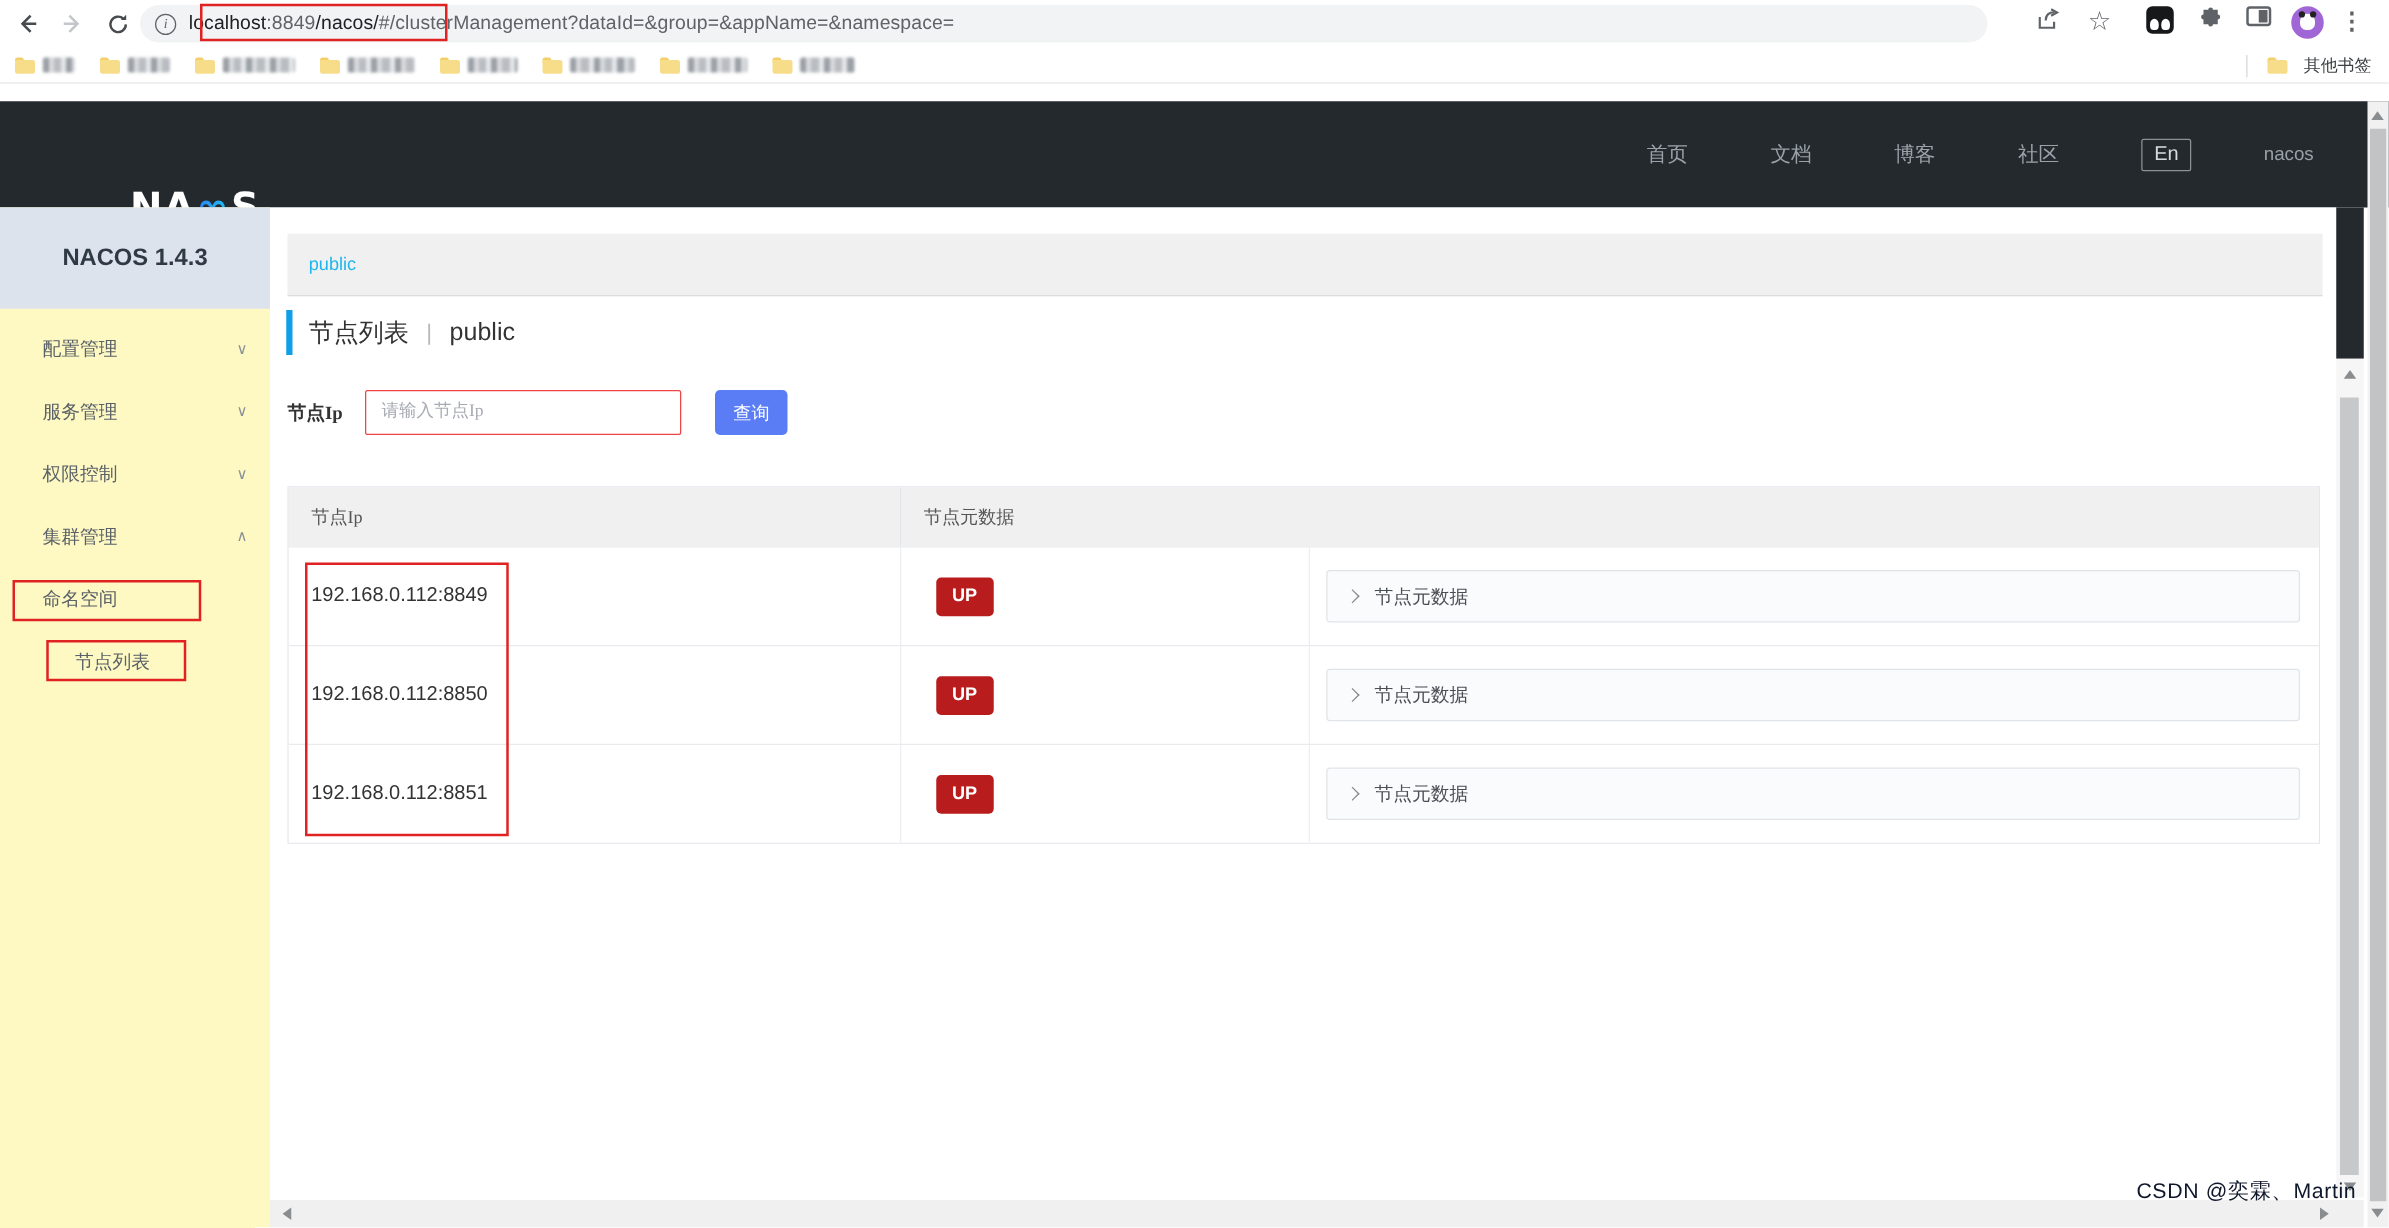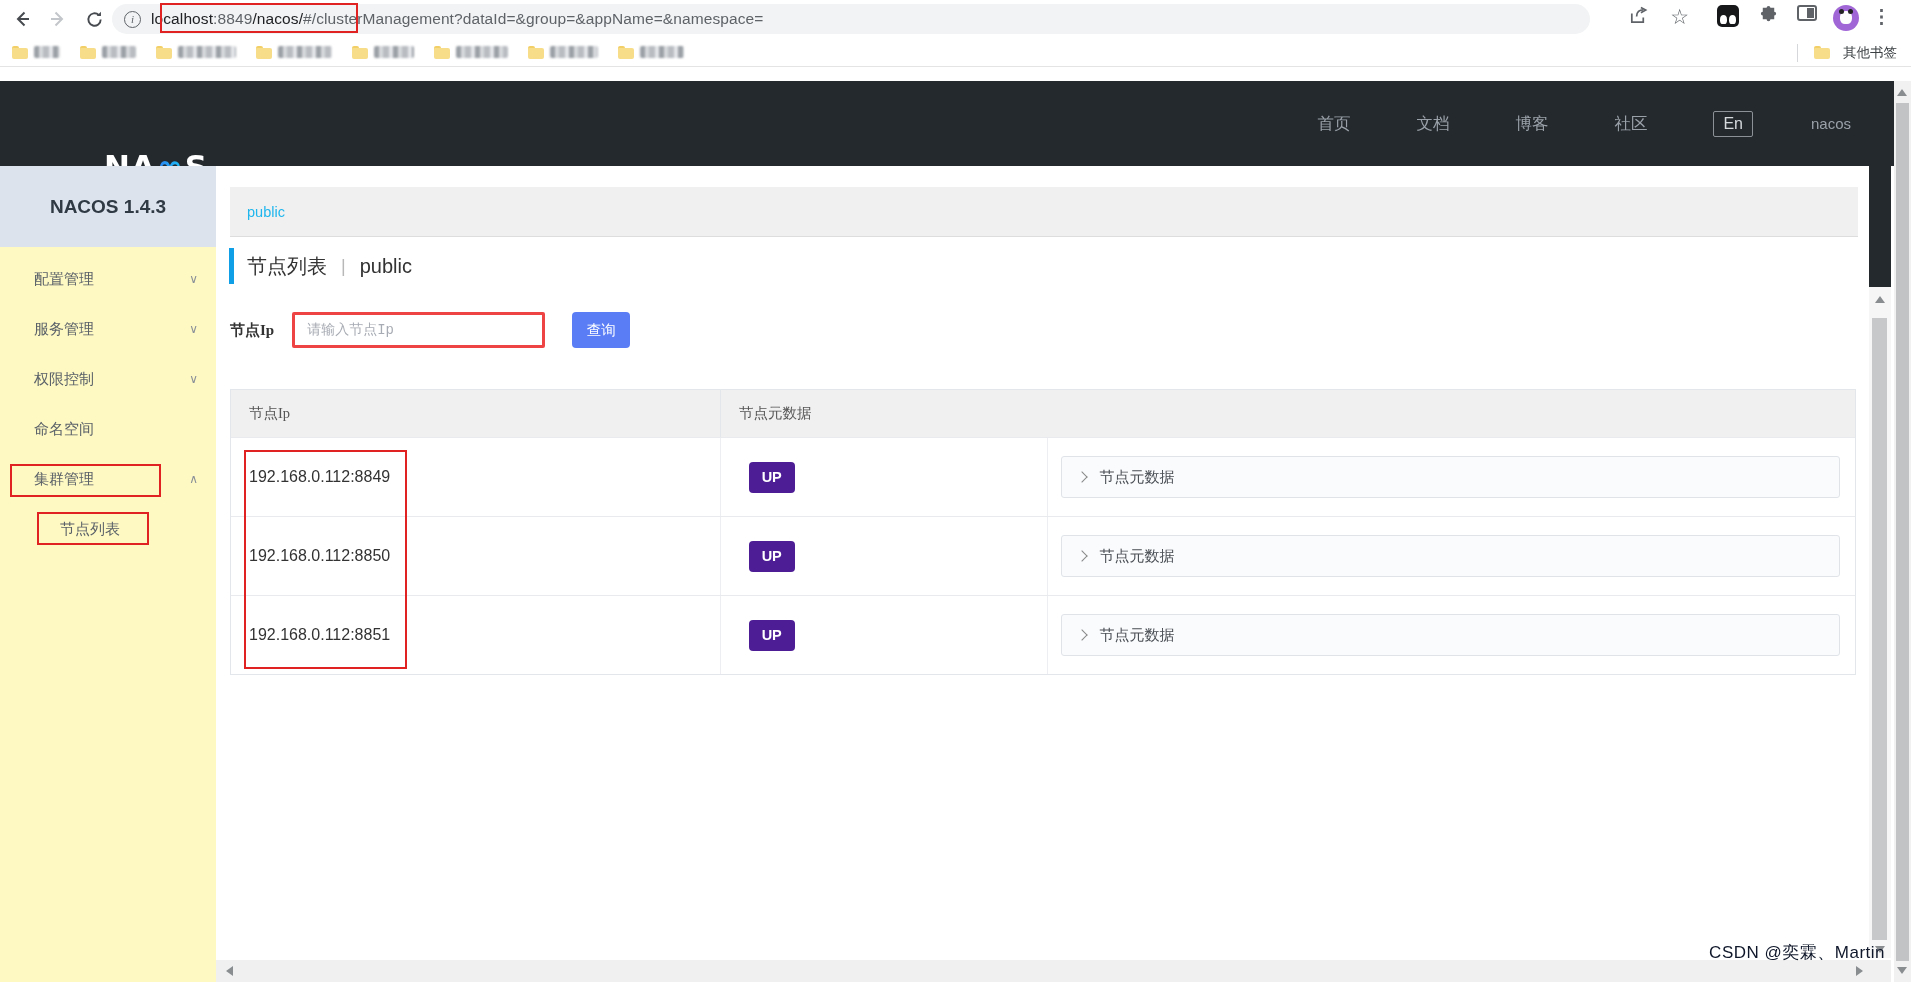--- a/index.html
+++ b/index.html
@@ -78,35 +78,35 @@
     border-bottom:1px solid #ddd; display:flex; align-items:center; padding-left:17px; }
   .ns-tab { color:#1fb6ed; font-size:14.5px; cursor:pointer; }
   .page-title { position:absolute; left:13px; top:82px; display:flex; align-items:center; }
   .pt-bar { width:5px; height:36px; background:#0e9fe6; margin-right:13px; }
   .pt-text { font-size:20px; color:#333; }
   .pt-sep { font-size:18px; color:#b8b8b8; margin:0 14px; }
 
   .filter-row { position:absolute; left:14px; top:146px; display:flex; align-items:center; }
   .f-label { font-size:15px; font-weight:bold; color:#333; margin-right:18px;
     font-family:"Liberation Serif", serif; }
-  .f-input { width:253px; height:36px; border:3px solid #ef4444; border-radius:2px; padding:0 12px;
-    font-size:14px; color:#333; background:#fff; font-family:Liberation Mono, monospace; }
+  .f-input { width:253px; height:36px; border:1px solid #ef4444; border-radius:2px; padding:0 12px;
+    font-size:14px; color:#333; background:#fff; font-family:Liberation Serif, serif; }
   .f-input::placeholder { color:#a7abb3; }
   .f-btn { margin-left:27px; width:58px; height:36px; background:#5a7df6; color:#fff; border:none;
     border-radius:4px; font-size:14.5px; cursor:pointer; }
 
   .table { position:absolute; left:14px; top:223px; width:1626px; border:1px solid #e3e6ea; }
   .t-head { display:flex; height:47px; background:#f0f0f0; }
   .t-hcell { display:flex; align-items:center; padding-left:18px; font-size:14.5px; color:#555;
     border-right:1px solid #e3e6ea; font-family:"Liberation Serif", serif; }
   .t-row { display:flex; height:79px; background:#fff; border-top:1px solid #e8eaed; }
   .t-cell { display:flex; align-items:center; border-right:1px solid #eceef1; }
   .c1 { width:490px; } .c2 { width:327px; } .c3 { width:808px; border-right:none; }
   .ip-text { padding-left:18px; font-size:16px; color:#333; font-family:Liberation Sans, sans-serif; }
-  .up-badge { margin-left:28px; width:46px; height:31px; background:#4c1d95; border-radius:4px;
+  .up-badge { margin-left:28px; width:46px; height:31px; background:#b91c1c; border-radius:4px;
     color:#fff; font-size:14.5px; font-weight:bold; display:flex; align-items:center; justify-content:center; }
   .meta-panel { margin-left:13px; width:779px; height:42px; background:#fafbfc; border:1px solid #e0e3e8;
     border-radius:3px; display:flex; align-items:center; padding-left:16px; cursor:pointer; }
   .meta-chev { width:8px; height:8px; border-top:1.6px solid #888; border-right:1.6px solid #888;
     transform:rotate(45deg); margin-right:14px; flex:none; }
   .meta-label { font-size:15px; color:#4a4f55; }
 
   
   .red-box { position:absolute; border:2px solid #e02222; pointer-events:none; }
   .rb-url { left:160px; top:3px; width:198px; height:30px; }
@@ -253,25 +253,25 @@
       </div>
       <div class="sb-item">
         <span>服务管理</span>
         <span class="chev">∨</span>
       </div>
       <div class="sb-item">
         <span>权限控制</span>
         <span class="chev">∨</span>
       </div>
       <div class="sb-item">
-        <span>命名空间</span>
-      </div>
-      <div class="sb-item">
         <span>集群管理</span>
         <span class="chev">∧</span>
+      </div>
+      <div class="sb-item">
+        <span>命名空间</span>
       </div>
       <div class="sb-item sb-sub">
         <span>节点列表</span>
       </div>
     </div>
   </div>
 
   <div class="main">
     <div class="ns-bar">
       <span class="ns-tab">public</span>

